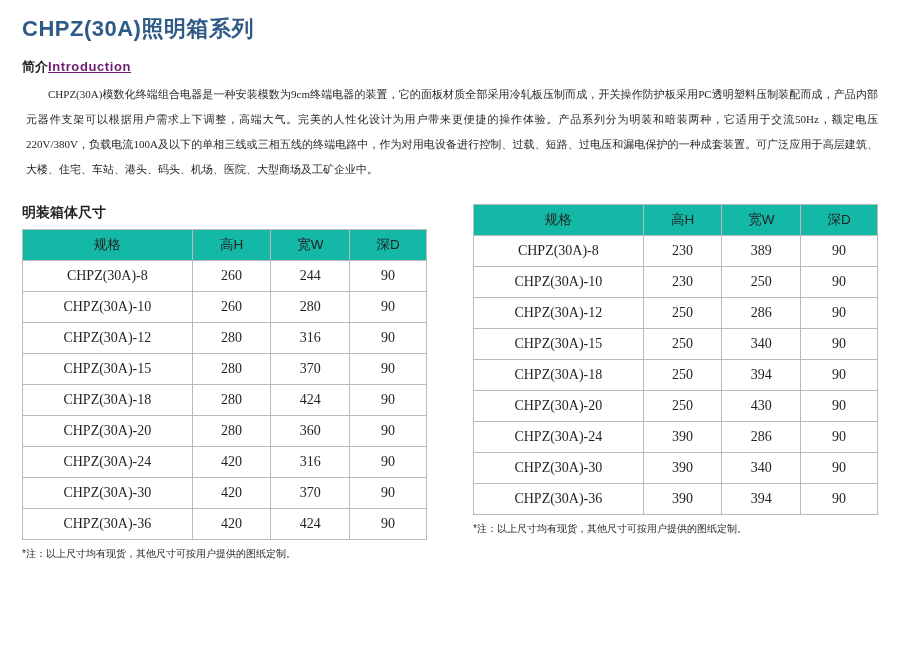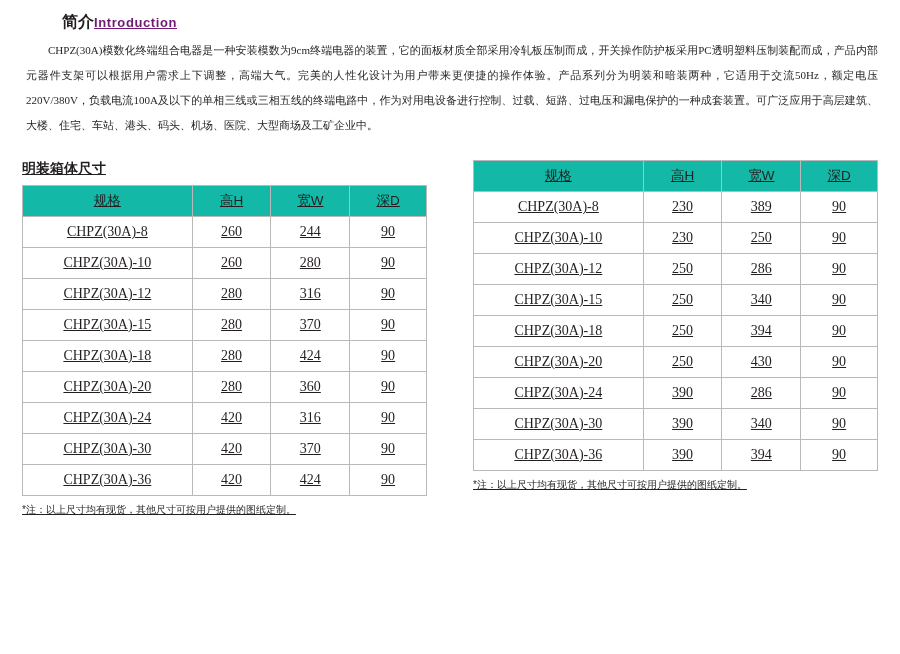--- a/index.html
+++ b/index.html
@@ -29,23 +29,22 @@
     letter-spacing: 0.5px;
     margin: 0 0 14px 0;
   }
   .section-head {
     margin: 0 0 8px 0;
     line-height: 1;
   }
   .section-head .cn {
     font-family: Liberation Serif, serif;
     font-weight: bold;
-    font-size: 16px;
-    color: #231f20;
-    margin-left: 40px;
+    font-size: 13px;
+    color: #231f20;
   }
   .section-head .en {
     font-family: "Liberation Sans", sans-serif;
     font-weight: bold;
     font-size: 13px;
     color: #701a75;
     letter-spacing: 0.6px;
     text-decoration: underline;
   }
   .intro {
@@ -58,21 +57,20 @@
     text-indent: 2em;
     color: #231f20;
   }
   .spec-head {
     margin-top: 4px;
     margin-bottom: 14px;
   }
   .tables-row {
     display: flex;
     gap: 46px;
-    text-decoration: underline;
   }
   .table-block {
     width: 423px;
   }
   .table-caption {
     font-family: "Liberation Sans", sans-serif;
     font-weight: bold;
     font-size: 14px;
     color: #231f20;
     margin: 0 0 7px 0;
@@ -105,20 +103,21 @@
     font-size: 10px;
     color: #231f20;
     margin-top: 7px;
   }
 </style>
 </head>
 <body>
 
 <div class="page">
 
+  <h1 class="doc-title">CHPZ(30A)照明箱系列</h1>
 
   <div class="section-head">
     <span class="cn">简介</span><span class="en">Introduction</span>
   </div>
 
   <p class="intro">CHPZ(30A)模数化终端组合电器是一种安装模数为9cm终端电器的装置，它的面板材质全部采用冷轧板压制而成，开关操作防护板采用PC透明塑料压制装配而成，产品内部元器件支架可以根据用户需求上下调整，高端大气。完美的人性化设计为用户带来更便捷的操作体验。产品系列分为明装和暗装两种，它适用于交流50Hz，额定电压220V/380V，负载电流100A及以下的单相三线或三相五线的终端电路中，作为对用电设备进行控制、过载、短路、过电压和漏电保护的一种成套装置。可广泛应用于高层建筑、大楼、住宅、车站、港头、码头、机场、医院、大型商场及工矿企业中。</p>
 
 
   <div class="tables-row">
 

